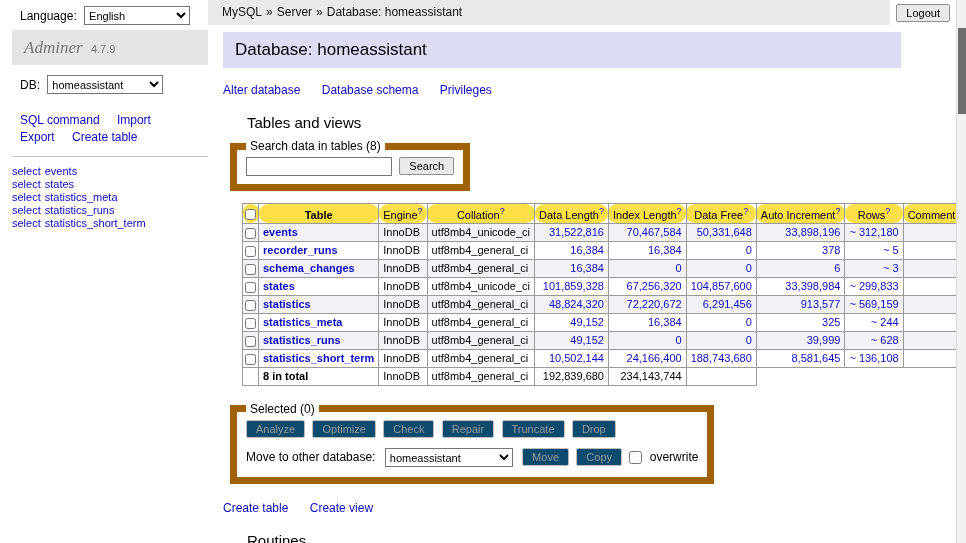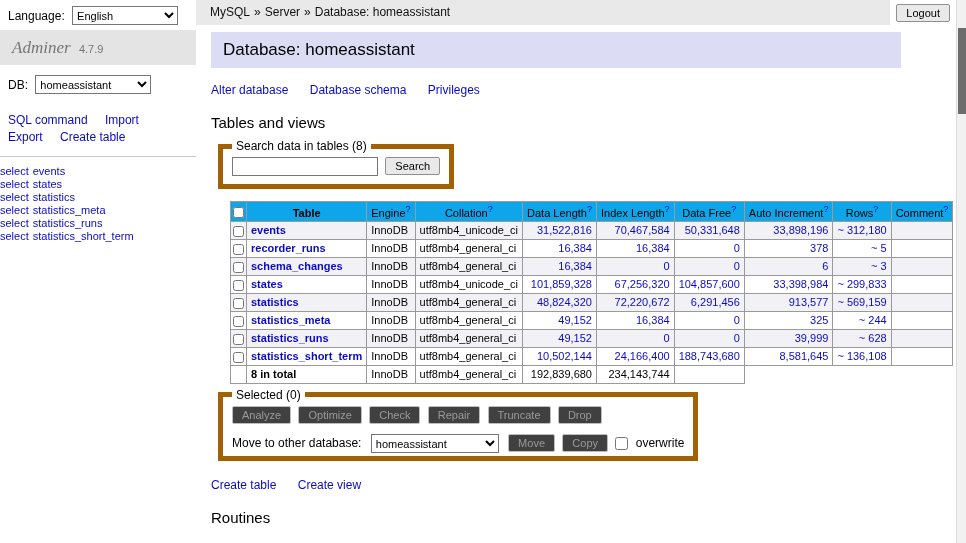--- a/index.html
+++ b/index.html
@@ -10,21 +10,21 @@
     color: #000;
     background: #fff;
     overflow: hidden;
     position: relative;
   }
   a { color: #0b0bc4; text-decoration: none; cursor: pointer; }
 
   .app { display: flex; width: 956px; height: 543px; }
 
   
-  .sidebar { width: 196px; flex: 0 0 196px; }
+  .sidebar { width: 196px; flex: 0 0 196px; margin-left: 12px; }
   .lang-row { padding: 6px 8px 5px; white-space: nowrap; }
   .lang-row select { margin-left: 4px; }
   select {
     font: 11px "Liberation Sans", sans-serif;
     border: 1px solid #767676;
     background: #fff;
     height: 19px;
   }
   .logo-band { background: #e4e4e4; padding: 8px 12px 7px; }
   .logo { font: italic 17px "Liberation Serif", serif; color: #767676; }
@@ -56,36 +56,36 @@
 
   button {
     font: 11px "Liberation Sans", sans-serif;
     background: #e9e9e9;
     border: 1px solid #8f8f8f;
     border-radius: 2px;
     padding: 2px 9px;
     color: #000;
     cursor: pointer;
   }
-  button:disabled { color: #9a9a9a; border-color: #bdbdbd; background: #404040; cursor: default; }
+  button:disabled { color: #9a9a9a; border-color: #bdbdbd; background: #0c4a6e; cursor: default; }
 
   .content { padding: 7px 55px 0 15px; }
   .db-title {
     background: #dcdcf5;
     font-size: 17px;
     font-weight: normal;
     padding: 8px 12px;
   }
   .links-row { margin-top: 15px; }
   .links-row a { margin-right: 18px; }
-  h3 { font-size: 15px; font-weight: normal; margin-top: 17px; }
+  h3 { font-size: 15px; font-weight: normal; margin-top: 17px; margin-left: 24px; }
 
   fieldset {
     display: inline-block;
-    border: 5px solid #a16207;
+    border: 7px solid #a16207;
     padding: 4px 9px 8px;
     margin: 8px 0 0 7px;
     vertical-align: top;
   }
   legend { font-size: 12px; padding: 0 4px; }
   input[type="text"] {
     font: 12px "Liberation Sans", sans-serif;
     border: 1px solid #777;
     width: 146px;
     height: 19px;
@@ -101,33 +101,33 @@
     margin: 12px 0 0 19px;
     font-size: 11px;
   }
   .db-tables th, .db-tables td {
     border: 1px solid #9a9a9a;
     padding: 2px 4px;
     height: 18px;
     overflow: hidden;
     white-space: nowrap;
   }
-  .db-tables thead th { background: #0ea5e9; font-weight: normal; text-align: center; }
+  .db-tables thead th { background: #fde047; font-weight: normal; text-align: center; border-radius: 9px; }
   .db-tables thead th.hd-table { font-weight: bold; }
   .db-tables sup { color: #0b0bc4; font-size: 9px; }
   .db-tables tbody tr:nth-child(odd) { background: #f1f1f6; }
   .db-tables td.c, .db-tables th.c { text-align: center; padding: 1px 2px; }
   .db-tables td.n { text-align: right; }
   .db-tables td.t a { font-weight: bold; }
   .db-tables tfoot td { background: #fff; }
   .db-tables tfoot .total-label { font-weight: bold; }
   .db-tables input[type="checkbox"] { width: 11px; height: 11px; vertical-align: middle; }
 
   
-  .sel-fieldset { margin-top: 4px; padding-bottom: 3px; }
+  .sel-fieldset { margin-top: 16px; padding-bottom: 10px; }
   .sel-buttons button { margin-right: 4px; }
   .move-row { margin-top: 10px; white-space: nowrap; }
   .move-row select { width: 128px; margin: 0 6px; vertical-align: middle; }
   .move-row button { margin-right: 4px; }
   .move-row label { margin-left: 4px; }
   .move-row input[type="checkbox"] { vertical-align: middle; }
 
   .create-row { margin-top: 17px; }
   .create-row a { margin-right: 18px; }
 
@@ -183,23 +183,20 @@
     </div>
 
     <div class="sidebar-sep"></div>
 
     <div class="tables-list">
       <div class="tbl-line">
         <a>select</a><a>events</a>
       </div>
       <div class="tbl-line">
         <a>select</a><a>states</a>
-      </div>
-      <div class="tbl-line">
-        <a>select</a><a>statistics</a>
       </div>
       <div class="tbl-line">
         <a>select</a><a>statistics_meta</a>
       </div>
       <div class="tbl-line">
         <a>select</a><a>statistics_runs</a>
       </div>
       <div class="tbl-line">
         <a>select</a><a>statistics_short_term</a>
       </div>

